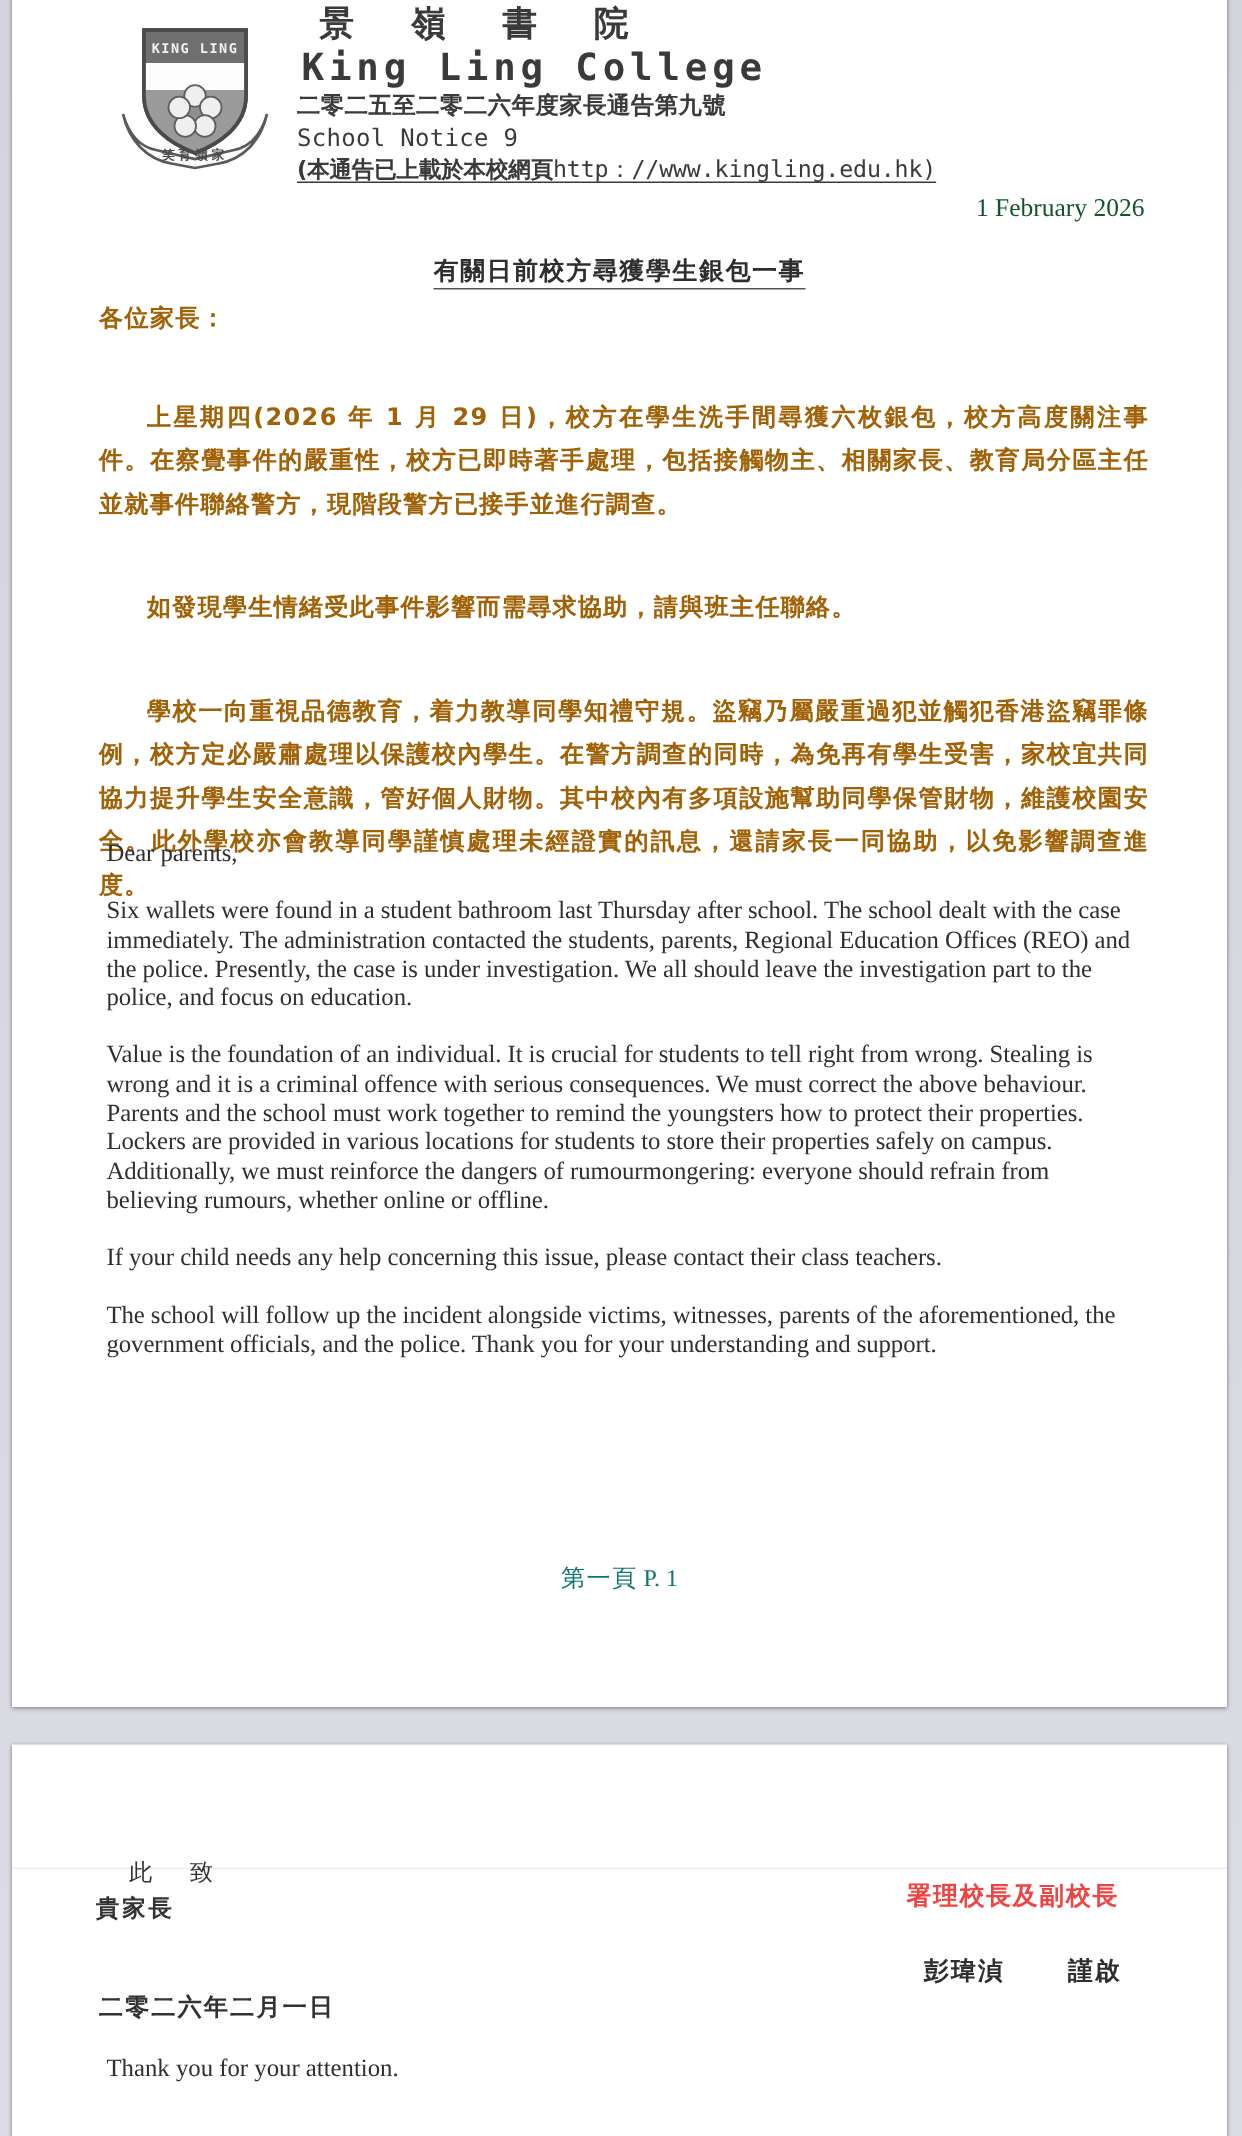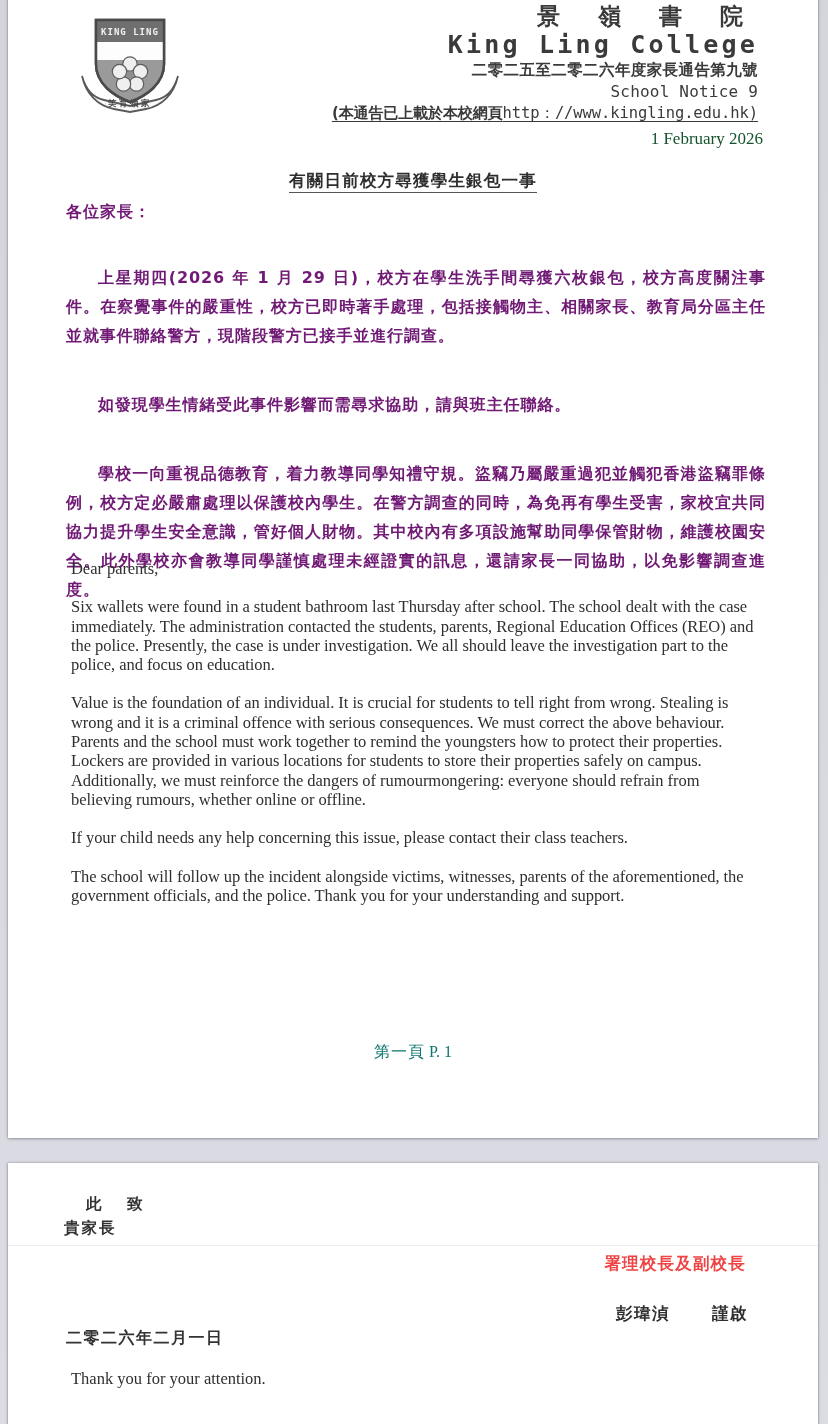--- a/index.html
+++ b/index.html
@@ -45,21 +45,21 @@
     top: 6px;
     width: 112px;
     height: 112px;
   }
 
   .head-text {
     position: absolute;
     left: 190px;
     top: 6px;
     width: 560px;
-    text-align: right;
+    text-align: left;
     color: #3a3a3a;
   }
   .cn-school-name {
     font-size: 23px;
     font-weight: bold;
     letter-spacing: 15px;
     line-height: 28px;
     padding-left: 15px;
     font-family: "DejaVu Sans", "Liberation Sans", sans-serif;
   }
@@ -125,21 +125,21 @@
     border-bottom: 1px solid #555;
     padding-bottom: 2px;
   }
 
   
   .cn-body {
     position: absolute;
     left: 58px;
     top: 206px;
     width: 700px;
-    color: #701a75;
+    color: #a16207;
     font-family: "DejaVu Sans", "Liberation Sans", sans-serif;
   }
   .cn-salutation {
     font-size: 16px;
     font-weight: bold;
     letter-spacing: 1px;
     margin-bottom: 30px;
   }
   .cn-para {
     font-size: 16px;
@@ -186,24 +186,25 @@
   
   .closing {
     position: absolute;
     left: 56px;
     top: 29px;
     font-family: "DejaVu Sans", "Liberation Sans", sans-serif;
     color: #333;
   }
   .closing-to {
     font-size: 15.5px;
-    font-weight: bold;
+    font-weight: normal;
     letter-spacing: 10px;
     padding-left: 22px;
     line-height: 24px;
+    margin-top: 44px;
   }
   .closing-recipient {
     font-size: 15.5px;
     font-weight: bold;
     letter-spacing: 2px;
     line-height: 24px;
   }
 
   .scanline {
     position: absolute;

